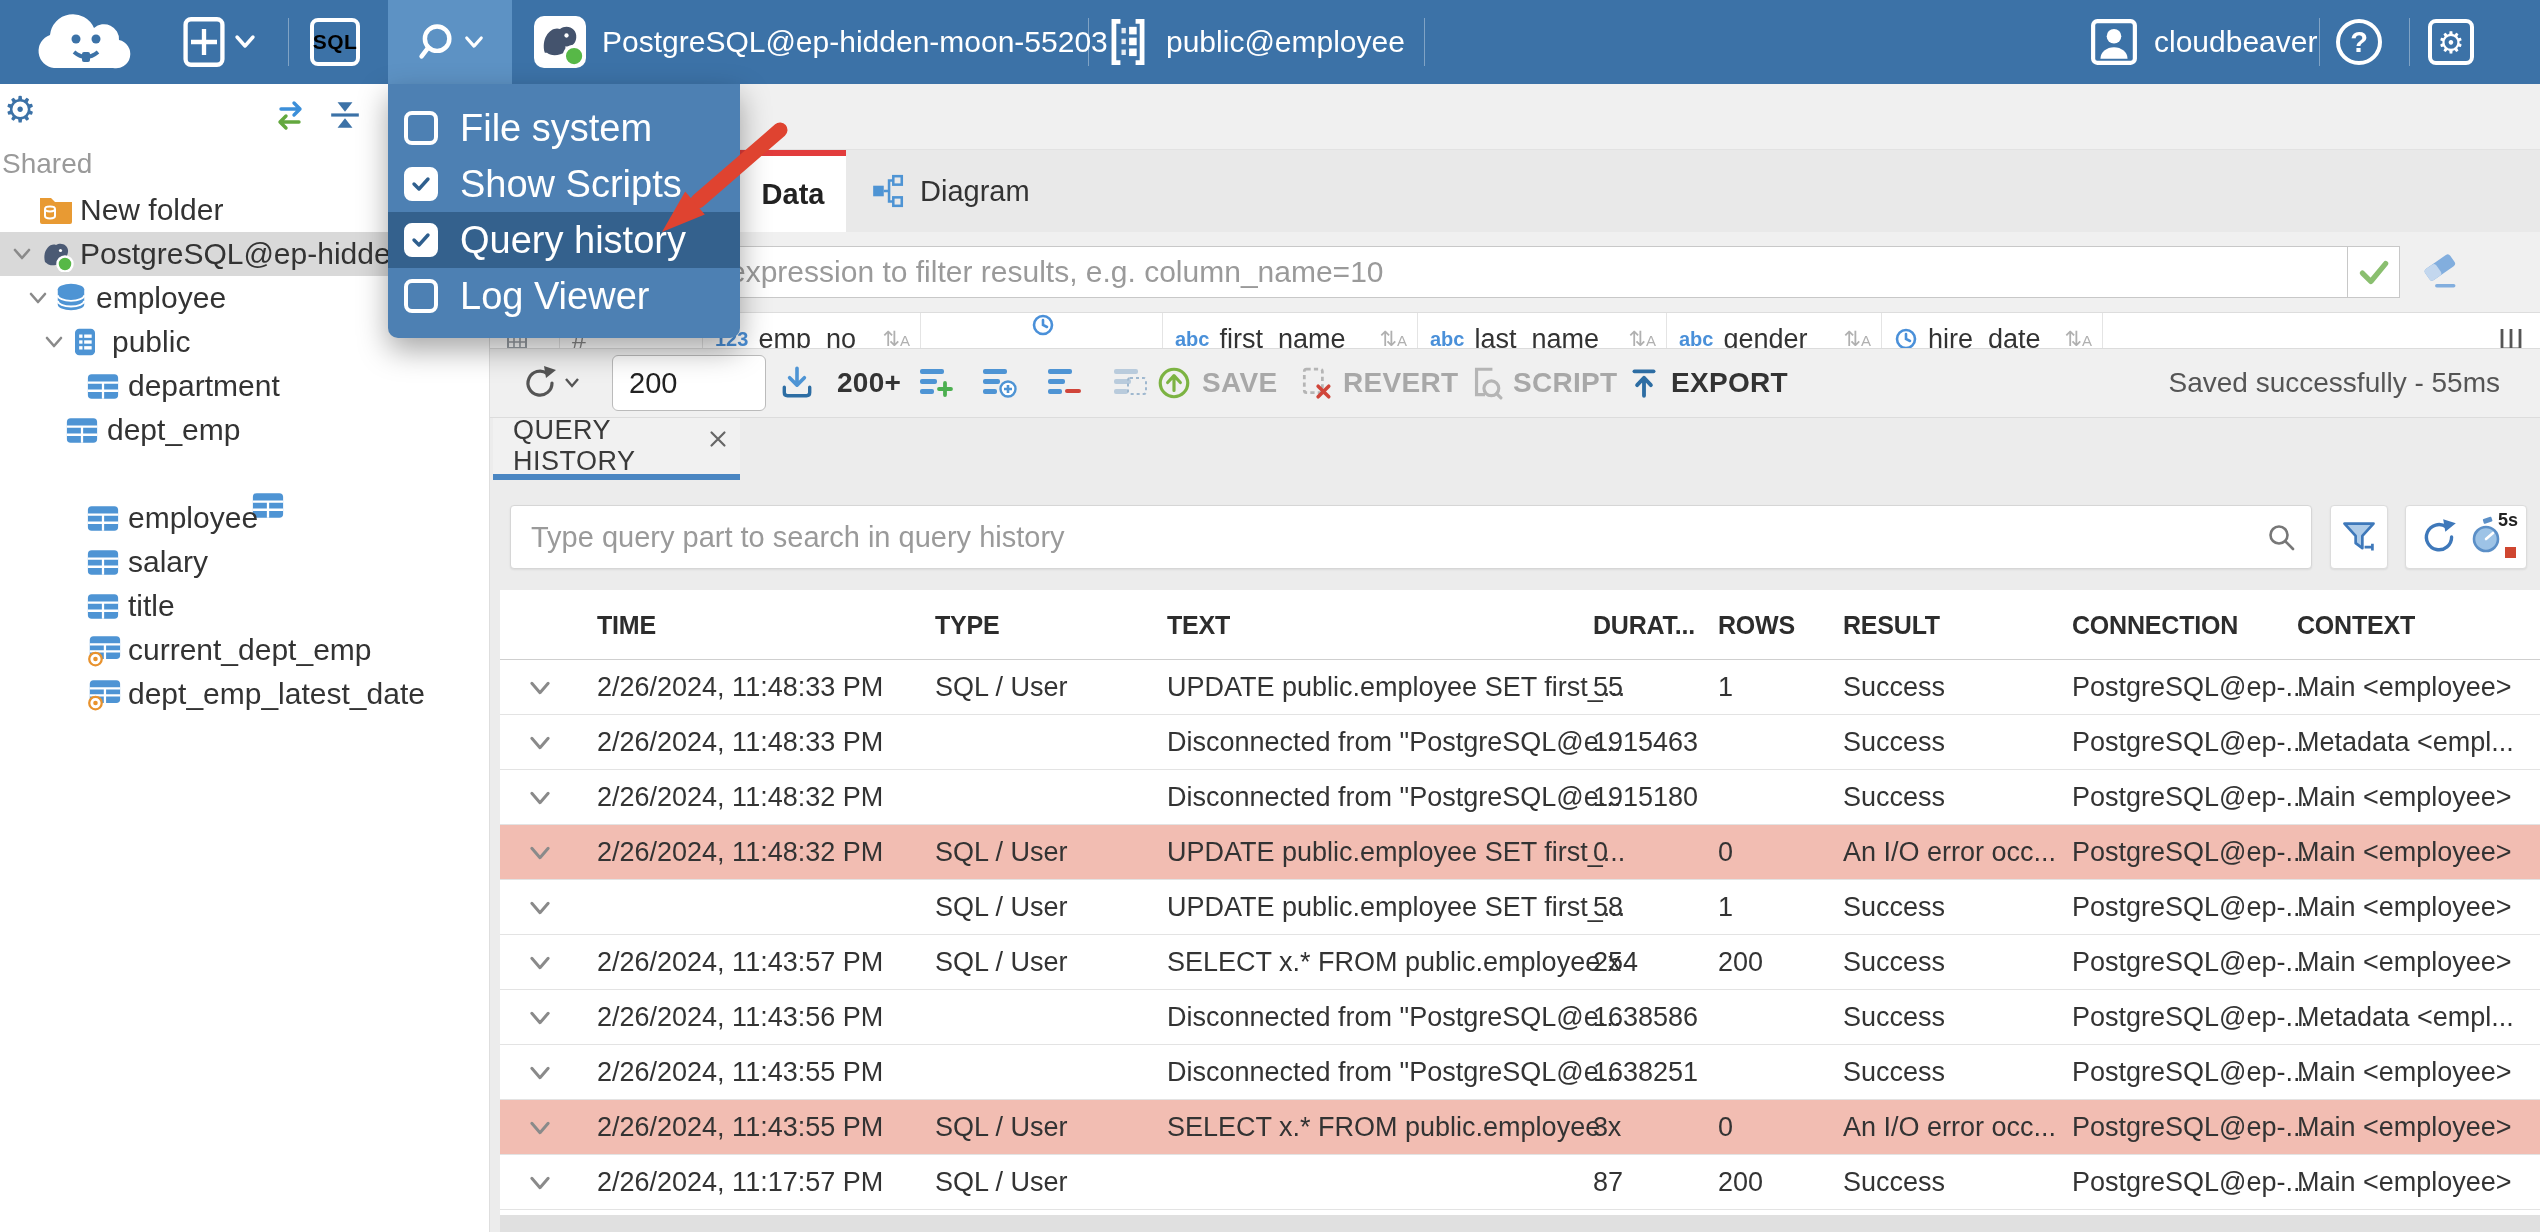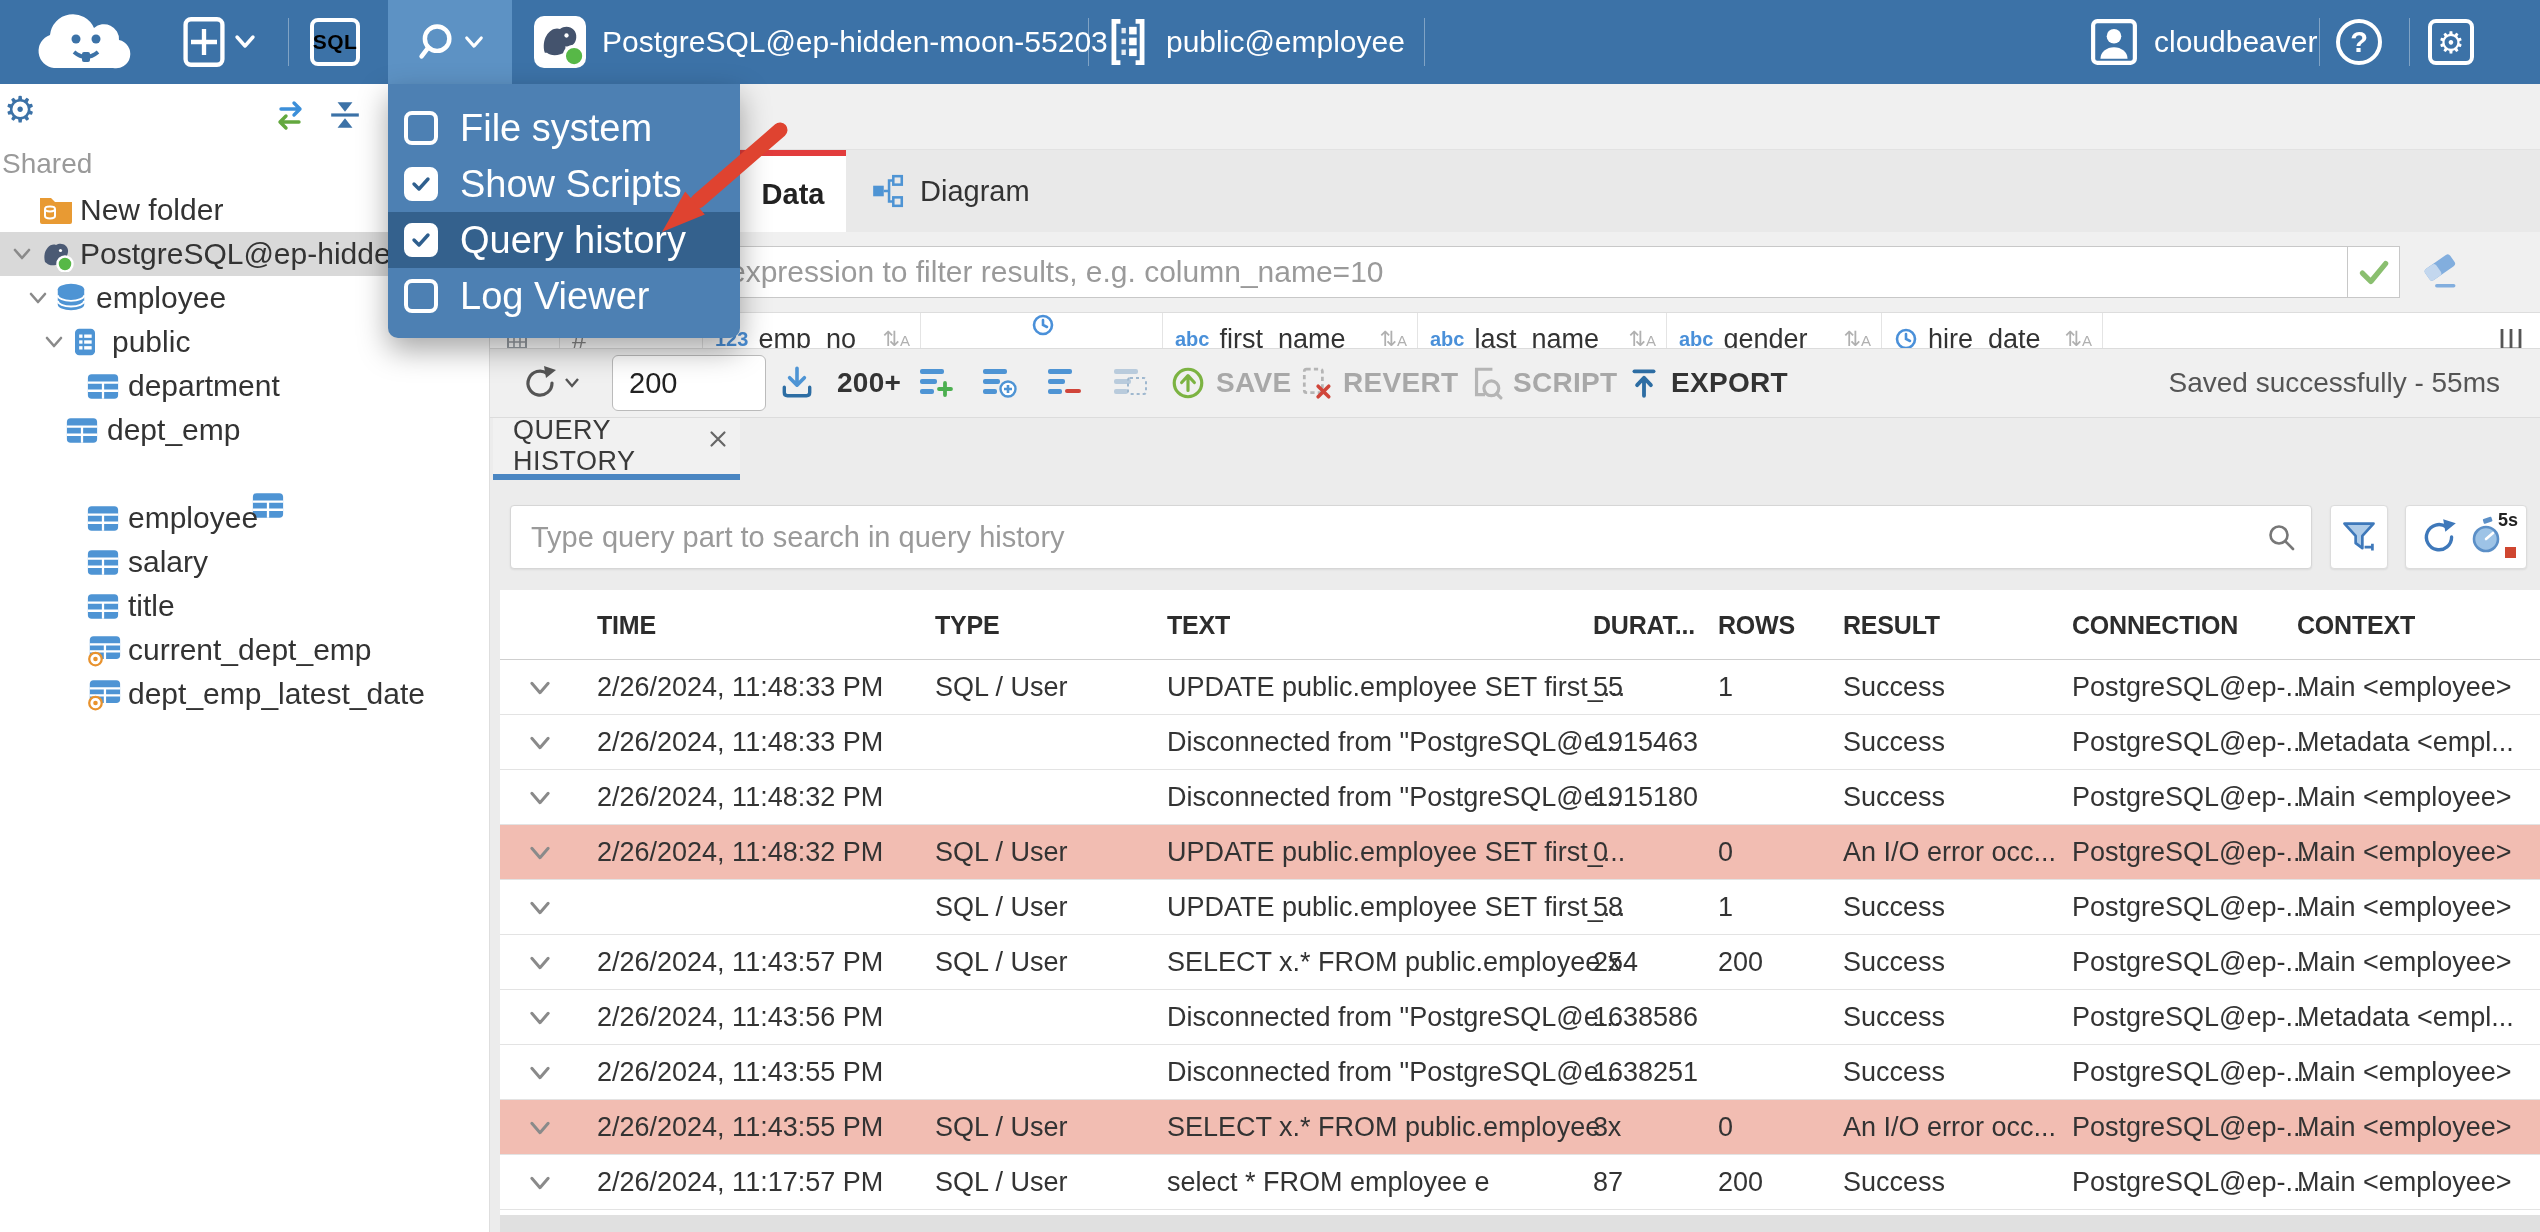--- a/index.html
+++ b/index.html
@@ -511,21 +511,21 @@
       </svg>
     </button>
     <button style="left:621px">
       <svg width="38" height="34" viewBox="0 0 38 34">
         <rect x="3" y="3" width="24" height="5" rx="2" fill="#b9cbdc"></rect>
           <rect x="3" y="13" width="17" height="5" rx="2" fill="#b9cbdc"></rect>
           <rect x="3" y="23" width="14" height="5" rx="2" fill="#b9cbdc"></rect>
         <rect x="17" y="12" width="18" height="16" rx="2" fill="none" stroke="#9fb8cf" stroke-width="2" stroke-dasharray="3 3"></rect>
       </svg>
     </button>
-    <button style="left:680px;display:flex;align-items:center;gap:10px;">
+    <button style="left:666px;display:flex;align-items:center;gap:10px;">
       <svg width="36" height="36" viewBox="0 0 34 34">
         <circle cx="17" cy="17" r="13" stroke="#7cb342" stroke-width="3" fill="none"></circle>
         <path d="M17 24 V11 M11 16.5 L17 10 L23 16.5" stroke="#7cb342" stroke-width="3" fill="none" stroke-linecap="round" stroke-linejoin="round"></path>
       </svg>
       <span class="tool-label">SAVE</span>
     </button>
     <button style="left:809px;display:flex;align-items:center;gap:10px;">
       <svg width="34" height="34" viewBox="0 0 32 32">
         <rect x="5" y="3" width="17" height="22" rx="2" stroke="#b5b5b5" stroke-width="2.6" fill="none" stroke-dasharray="4 3"></rect>
         <path d="M18 19 L28 29 M28 19 L18 29" stroke="#d0453a" stroke-width="3.4" stroke-linecap="round"></path>
@@ -738,21 +738,20 @@
             <span class="qh-cell" style="left: 1797px;">Main &lt;employee&gt;</span>
           </div>
           <div class="qh-row">
             <span class="qh-chev">
               <svg width="28" height="28" viewBox="0 0 24 24">
                 <path d="M5 8 L12 16 L19 8" stroke="#8a8a8a" stroke-width="2.6" fill="none" stroke-linecap="round" stroke-linejoin="round"></path>
               </svg>
             </span>
             <span class="qh-cell" style="left: 97px;">2/26/2024, 11:17:57 PM</span>
             <span class="qh-cell" style="left: 435px;">SQL / User</span>
-            <span class="qh-cell" style="left: 667px;">select * FROM employee e</span>
             <span class="qh-cell" style="left: 1093px;">87</span>
             <span class="qh-cell" style="left: 1218px;">200</span>
             <span class="qh-cell" style="left: 1343px;">Success</span>
             <span class="qh-cell" style="left: 1572px;">PostgreSQL@ep-...</span>
             <span class="qh-cell" style="left: 1797px;">Main &lt;employee&gt;</span>
           </div>
         </div>
     </div>
     <div class="qh-scroll"></div>
   </section>

